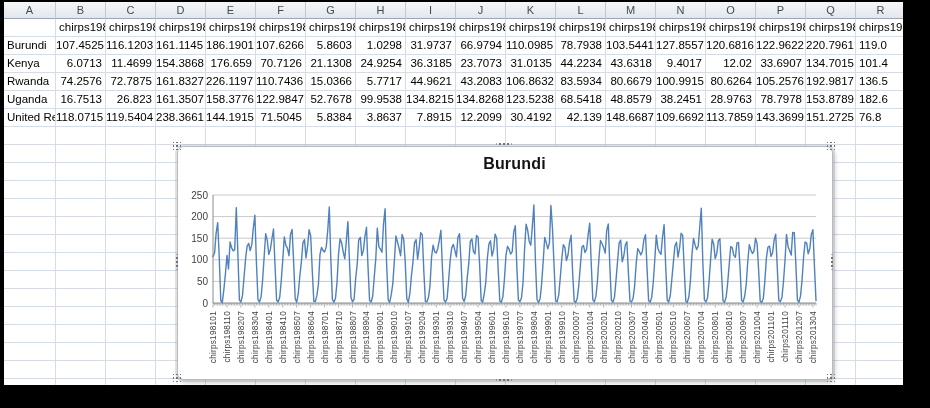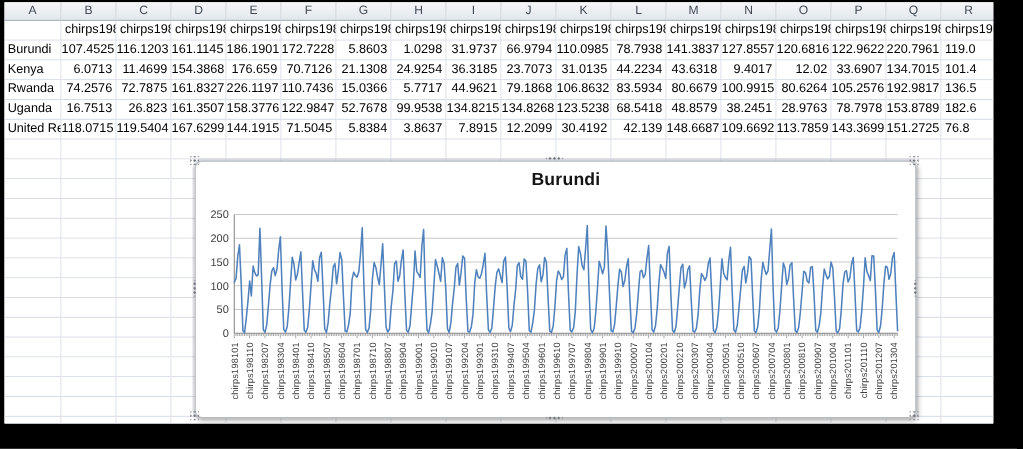--- a/index.html
+++ b/index.html
@@ -92,28 +92,28 @@
       <div class="cell txt w-b">chirps198</div>
       <div class="cell txt w-b">chirps198</div>
       <div class="cell txt w-b">chirps198</div>
     </div>
     <div class="row">
       <div class="cell txt w-a">Burundi</div>
       <div class="cell num w-b">107.4525</div>
       <div class="cell num w-b">116.1203</div>
       <div class="cell num w-b">161.1145</div>
       <div class="cell num w-b">186.1901</div>
-      <div class="cell num w-b">172.7228</div>
+      <div class="cell num w-b">107.6266</div>
       <div class="cell num w-b">5.8603</div>
       <div class="cell num w-b">1.0298</div>
       <div class="cell num w-b">31.9737</div>
       <div class="cell num w-b">66.9794</div>
       <div class="cell num w-b">110.0985</div>
       <div class="cell num w-b">78.7938</div>
-      <div class="cell num w-b">141.3837</div>
+      <div class="cell num w-b">103.5441</div>
       <div class="cell num w-b">127.8557</div>
       <div class="cell num w-b">120.6816</div>
       <div class="cell num w-b">122.9622</div>
       <div class="cell num w-b">220.7961</div>
       <div class="cell txt w-b">119.0</div>
     </div>
     <div class="row">
       <div class="cell txt w-a">Kenya</div>
       <div class="cell num w-b">6.0713</div>
       <div class="cell num w-b">11.4699</div>
@@ -136,21 +136,21 @@
     <div class="row">
       <div class="cell txt w-a">Rwanda</div>
       <div class="cell num w-b">74.2576</div>
       <div class="cell num w-b">72.7875</div>
       <div class="cell num w-b">161.8327</div>
       <div class="cell num w-b">226.1197</div>
       <div class="cell num w-b">110.7436</div>
       <div class="cell num w-b">15.0366</div>
       <div class="cell num w-b">5.7717</div>
       <div class="cell num w-b">44.9621</div>
-      <div class="cell num w-b">79.1868</div>
+      <div class="cell num w-b">43.2083</div>
       <div class="cell num w-b">106.8632</div>
       <div class="cell num w-b">83.5934</div>
       <div class="cell num w-b">80.6679</div>
       <div class="cell num w-b">100.9915</div>
       <div class="cell num w-b">80.6264</div>
       <div class="cell num w-b">105.2576</div>
       <div class="cell num w-b">192.9817</div>
       <div class="cell txt w-b">136.5</div>
     </div>
     <div class="row">
@@ -170,21 +170,21 @@
       <div class="cell num w-b">38.2451</div>
       <div class="cell num w-b">28.9763</div>
       <div class="cell num w-b">78.7978</div>
       <div class="cell num w-b">153.8789</div>
       <div class="cell txt w-b">182.6</div>
     </div>
     <div class="row">
       <div class="cell txt w-a">United Re</div>
       <div class="cell num w-b">118.0715</div>
       <div class="cell num w-b">119.5404</div>
-      <div class="cell num w-b">167.6299</div>
+      <div class="cell num w-b">238.3661</div>
       <div class="cell num w-b">144.1915</div>
       <div class="cell num w-b">71.5045</div>
       <div class="cell num w-b">5.8384</div>
       <div class="cell num w-b">3.8637</div>
       <div class="cell num w-b">7.8915</div>
       <div class="cell num w-b">12.2099</div>
       <div class="cell num w-b">30.4192</div>
       <div class="cell num w-b">42.139</div>
       <div class="cell num w-b">148.6687</div>
       <div class="cell num w-b">109.6692</div>

